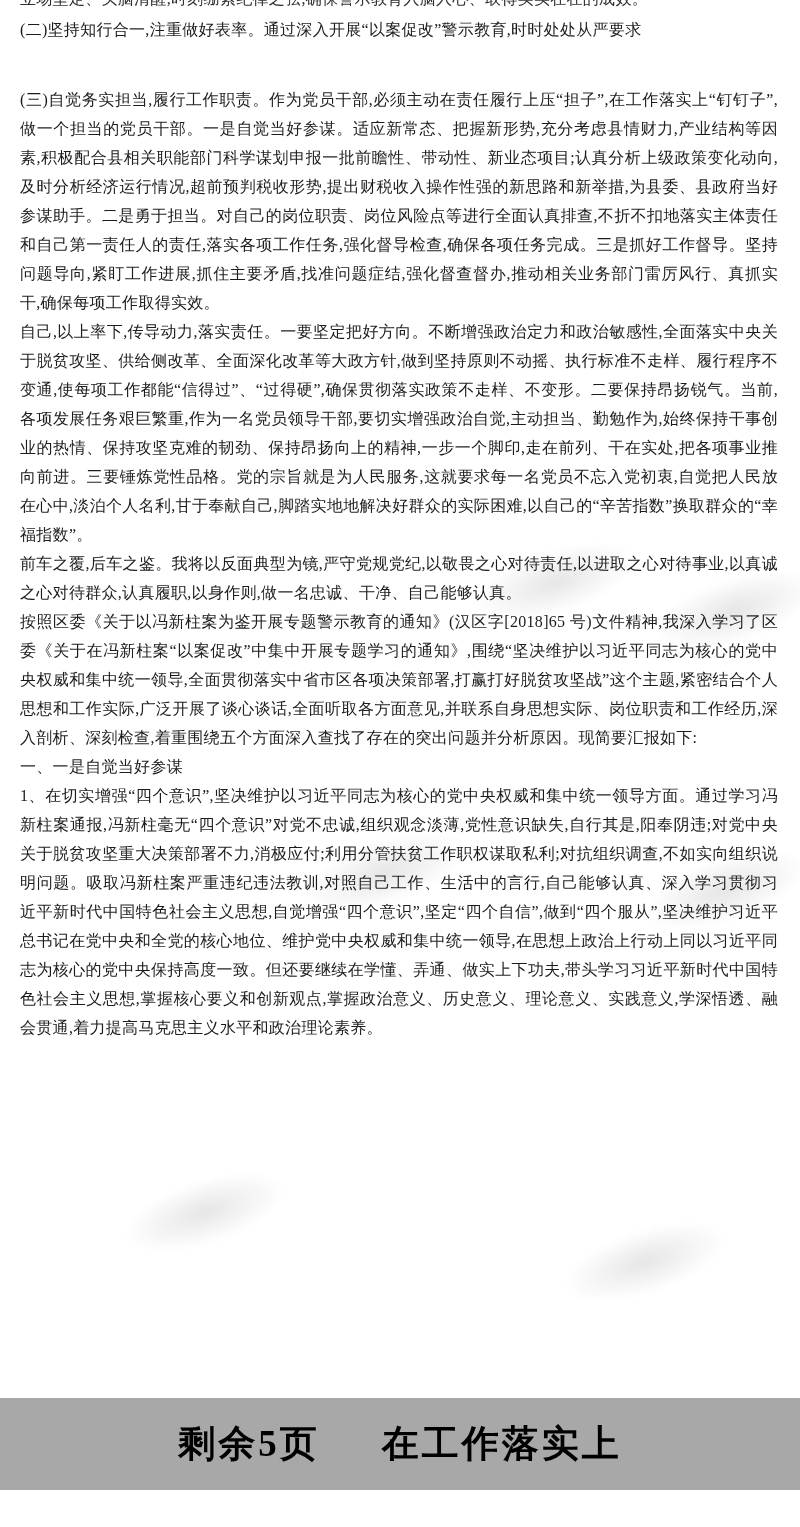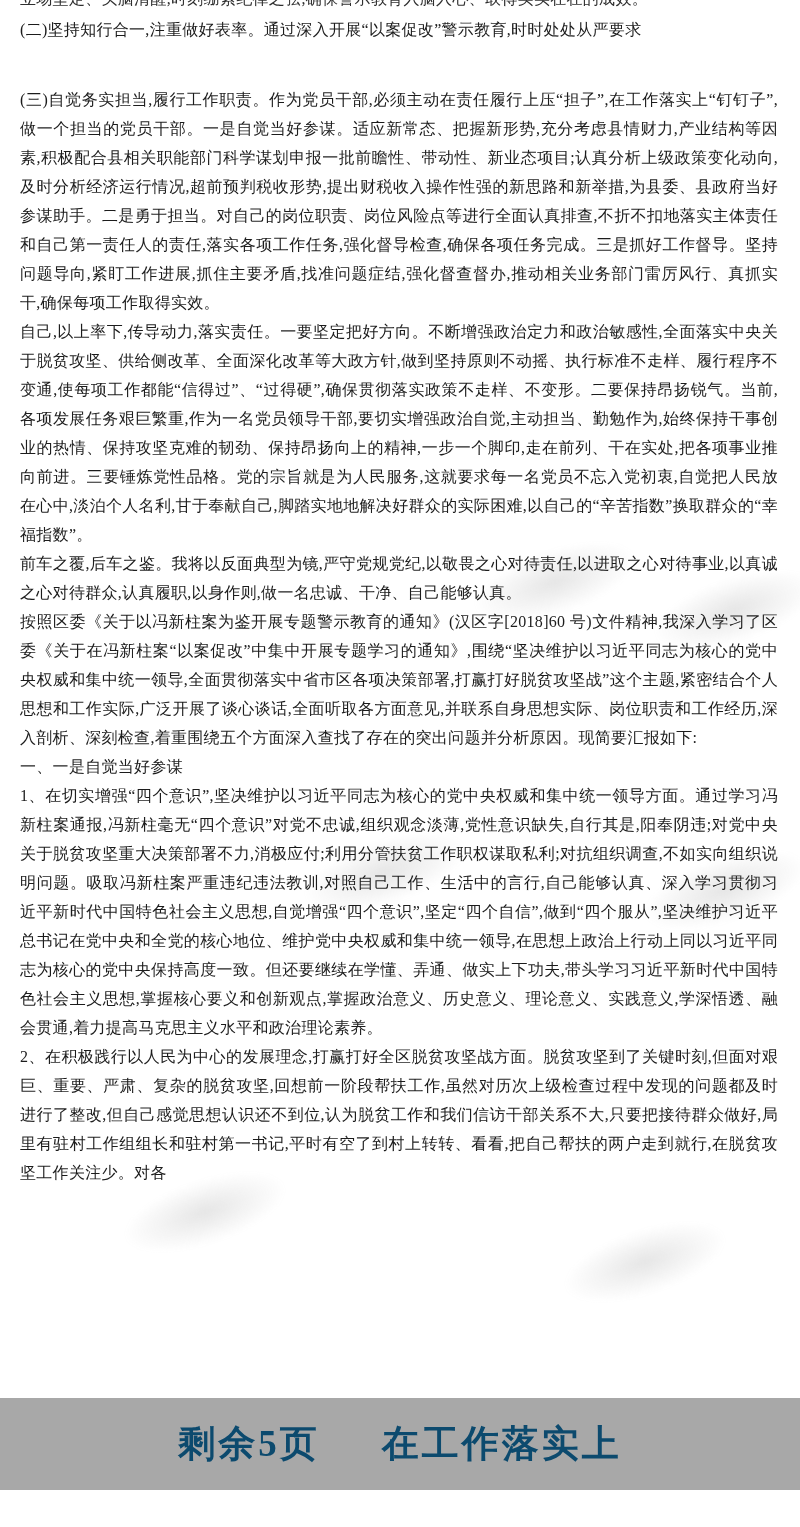--- a/index.html
+++ b/index.html
@@ -36,21 +36,21 @@
     background:#a8a8a8;
     display:flex;
     align-items:center;
     justify-content:center;
     gap:62px;
     cursor:pointer;
   }
   .footer-bar span{
     font-size:37px;
     font-weight:bold;
-    color:#0c4a6e;
+    color:#000000;
     letter-spacing:3px;
     font-family:"Liberation Serif","DejaVu Serif",serif;
   }
   .wm{
     position:absolute;
     width:170px;
     height:64px;
     background:radial-gradient(ellipse at center, rgba(140,140,140,0.22), rgba(140,140,140,0) 70%);
     transform:rotate(-18deg);
     filter:blur(2px);
@@ -78,27 +78,26 @@
     <p class="para">(二)坚持知行合一,注重做好表率。通过深入开展“以案促改”警示教育,时时处处从严要求</p>
 
     <div class="gap"></div>
 
     <p class="para">(三)自觉务实担当,履行工作职责。作为党员干部,必须主动在责任履行上压“担子”,在工作落实上“钉钉子”,做一个担当的党员干部。一是自觉当好参谋。适应新常态、把握新形势,充分考虑县情财力,产业结构等因素,积极配合县相关职能部门科学谋划申报一批前瞻性、带动性、新业态项目;认真分析上级政策变化动向,及时分析经济运行情况,超前预判税收形势,提出财税收入操作性强的新思路和新举措,为县委、县政府当好参谋助手。二是勇于担当。对自己的岗位职责、岗位风险点等进行全面认真排查,不折不扣地落实主体责任和自己第一责任人的责任,落实各项工作任务,强化督导检查,确保各项任务完成。三是抓好工作督导。坚持问题导向,紧盯工作进展,抓住主要矛盾,找准问题症结,强化督查督办,推动相关业务部门雷厉风行、真抓实干,确保每项工作取得实效。</p>
 
     <p class="para">自己,以上率下,传导动力,落实责任。一要坚定把好方向。不断增强政治定力和政治敏感性,全面落实中央关于脱贫攻坚、供给侧改革、全面深化改革等大政方针,做到坚持原则不动摇、执行标准不走样、履行程序不变通,使每项工作都能“信得过”、“过得硬”,确保贯彻落实政策不走样、不变形。二要保持昂扬锐气。当前,各项发展任务艰巨繁重,作为一名党员领导干部,要切实增强政治自觉,主动担当、勤勉作为,始终保持干事创业的热情、保持攻坚克难的韧劲、保持昂扬向上的精神,一步一个脚印,走在前列、干在实处,把各项事业推向前进。三要锤炼党性品格。党的宗旨就是为人民服务,这就要求每一名党员不忘入党初衷,自觉把人民放在心中,淡泊个人名利,甘于奉献自己,脚踏实地地解决好群众的实际困难,以自己的“辛苦指数”换取群众的“幸福指数”。</p>
 
     <p class="para">前车之覆,后车之鉴。我将以反面典型为镜,严守党规党纪,以敬畏之心对待责任,以进取之心对待事业,以真诚之心对待群众,认真履职,以身作则,做一名忠诚、干净、自己能够认真。</p>
 
-    <p class="para">按照区委《关于以冯新柱案为鉴开展专题警示教育的通知》(汉区字[2018]60 号)文件精神,我深入学习了区委《关于在冯新柱案“以案促改”中集中开展专题学习的通知》,围绕“坚决维护以习近平同志为核心的党中央权威和集中统一领导,全面贯彻落实中省市区各项决策部署,打赢打好脱贫攻坚战”这个主题,紧密结合个人思想和工作实际,广泛开展了谈心谈话,全面听取各方面意见,并联系自身思想实际、岗位职责和工作经历,深入剖析、深刻检查,着重围绕五个方面深入查找了存在的突出问题并分析原因。现简要汇报如下:</p>
+    <p class="para">按照区委《关于以冯新柱案为鉴开展专题警示教育的通知》(汉区字[2018]65 号)文件精神,我深入学习了区委《关于在冯新柱案“以案促改”中集中开展专题学习的通知》,围绕“坚决维护以习近平同志为核心的党中央权威和集中统一领导,全面贯彻落实中省市区各项决策部署,打赢打好脱贫攻坚战”这个主题,紧密结合个人思想和工作实际,广泛开展了谈心谈话,全面听取各方面意见,并联系自身思想实际、岗位职责和工作经历,深入剖析、深刻检查,着重围绕五个方面深入查找了存在的突出问题并分析原因。现简要汇报如下:</p>
 
     <p class="para">一、一是自觉当好参谋</p>
 
     <p class="para">1、在切实增强“四个意识”,坚决维护以习近平同志为核心的党中央权威和集中统一领导方面。通过学习冯新柱案通报,冯新柱毫无“四个意识”对党不忠诚,组织观念淡薄,党性意识缺失,自行其是,阳奉阴违;对党中央关于脱贫攻坚重大决策部署不力,消极应付;利用分管扶贫工作职权谋取私利;对抗组织调查,不如实向组织说明问题。吸取冯新柱案严重违纪违法教训,对照自己工作、生活中的言行,自己能够认真、深入学习贯彻习近平新时代中国特色社会主义思想,自觉增强“四个意识”,坚定“四个自信”,做到“四个服从”,坚决维护习近平总书记在党中央和全党的核心地位、维护党中央权威和集中统一领导,在思想上政治上行动上同以习近平同志为核心的党中央保持高度一致。但还要继续在学懂、弄通、做实上下功夫,带头学习习近平新时代中国特色社会主义思想,掌握核心要义和创新观点,掌握政治意义、历史意义、理论意义、实践意义,学深悟透、融会贯通,着力提高马克思主义水平和政治理论素养。</p>
 
-    <p class="para">2、在积极践行以人民为中心的发展理念,打赢打好全区脱贫攻坚战方面。脱贫攻坚到了关键时刻,但面对艰巨、重要、严肃、复杂的脱贫攻坚,回想前一阶段帮扶工作,虽然对历次上级检查过程中发现的问题都及时进行了整改,但自己感觉思想认识还不到位,认为脱贫工作和我们信访干部关系不大,只要把接待群众做好,局里有驻村工作组组长和驻村第一书记,平时有空了到村上转转、看看,把自己帮扶的两户走到就行,在脱贫攻坚工作关注少。对各</p>
 
   </div>
 
   <div class="footer-bar">
     <span>剩余5页</span>
     <span>在工作落实上</span>
   </div>
 
 </div>
 

